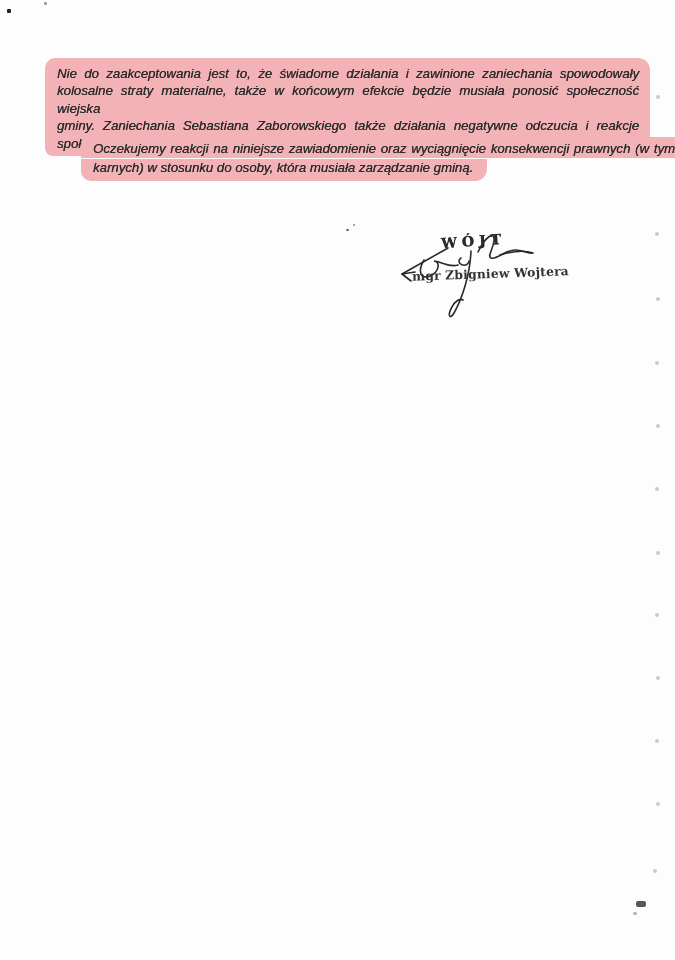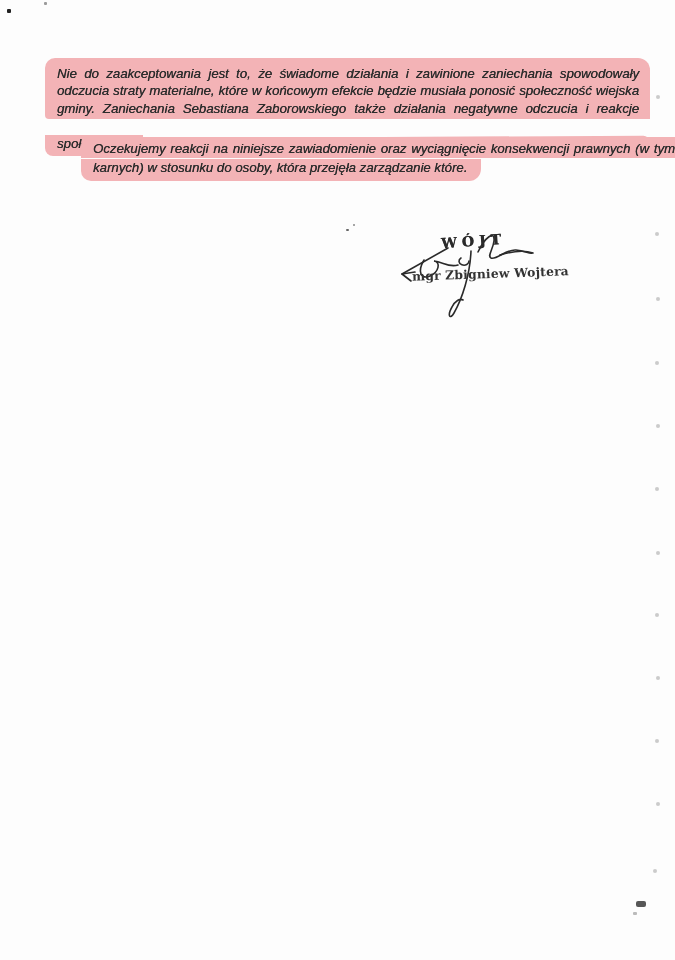--- a/index.html
+++ b/index.html
@@ -60,32 +60,32 @@
 </head>
 <body>
 
 <div class="page">
 
   <div class="speck" style="left:7px;top:9px;width:4px;height:4px;"></div>
   <div class="speck" style="left:44px;top:2px;width:3px;height:3px;background:#9b9b9b;"></div>
 
   <div class="hl-block1">
     <div class="textline just">Nie do zaakceptowania jest to, że świadome działania i zawinione zaniechania spowodowały</div>
-    <div class="textline just">odczucia straty materialne, które w końcowym efekcie będzie musiała ponosić społeczność wiejska</div>
+    <div class="textline just">kolosalne straty materialne, także w końcowym efekcie będzie musiała ponosić społeczność wiejska</div>
     <div class="textline just">gminy. Zaniechania Sebastiana Zaborowskiego także działania negatywne odczucia i reakcje</div>
   </div>
 
   <div class="row5">
     <span class="pill textline">społeczność.</span>
     <span class="swoosh"></span>
   </div>
 
   <div class="hl-block2">
     <div class="line6 textline just">Oczekujemy reakcji na niniejsze zawiadomienie oraz wyciągnięcie konsekwencji prawnych (w tym</div>
-    <span class="pill2 textline">karnych) w stosunku do osoby, która przejęła zarządzanie które.</span>
+    <span class="pill2 textline">karnych) w stosunku do osoby, która musiała zarządzanie gminą.</span>
   </div>
 
   <div>
     <div class="speck" style="left:346px;top:229px;width:3px;height:2px;background:#666;"></div>
     <div class="speck" style="left:353px;top:224px;width:2px;height:2px;background:#888;"></div>
 
     <div class="stamp">WÓJT</div>
 
     <svg class="sig-svg" width="205" height="102" viewBox="0 0 205 102" fill="none" stroke="#2a2a2a" stroke-width="1.6" stroke-linecap="round">
 

